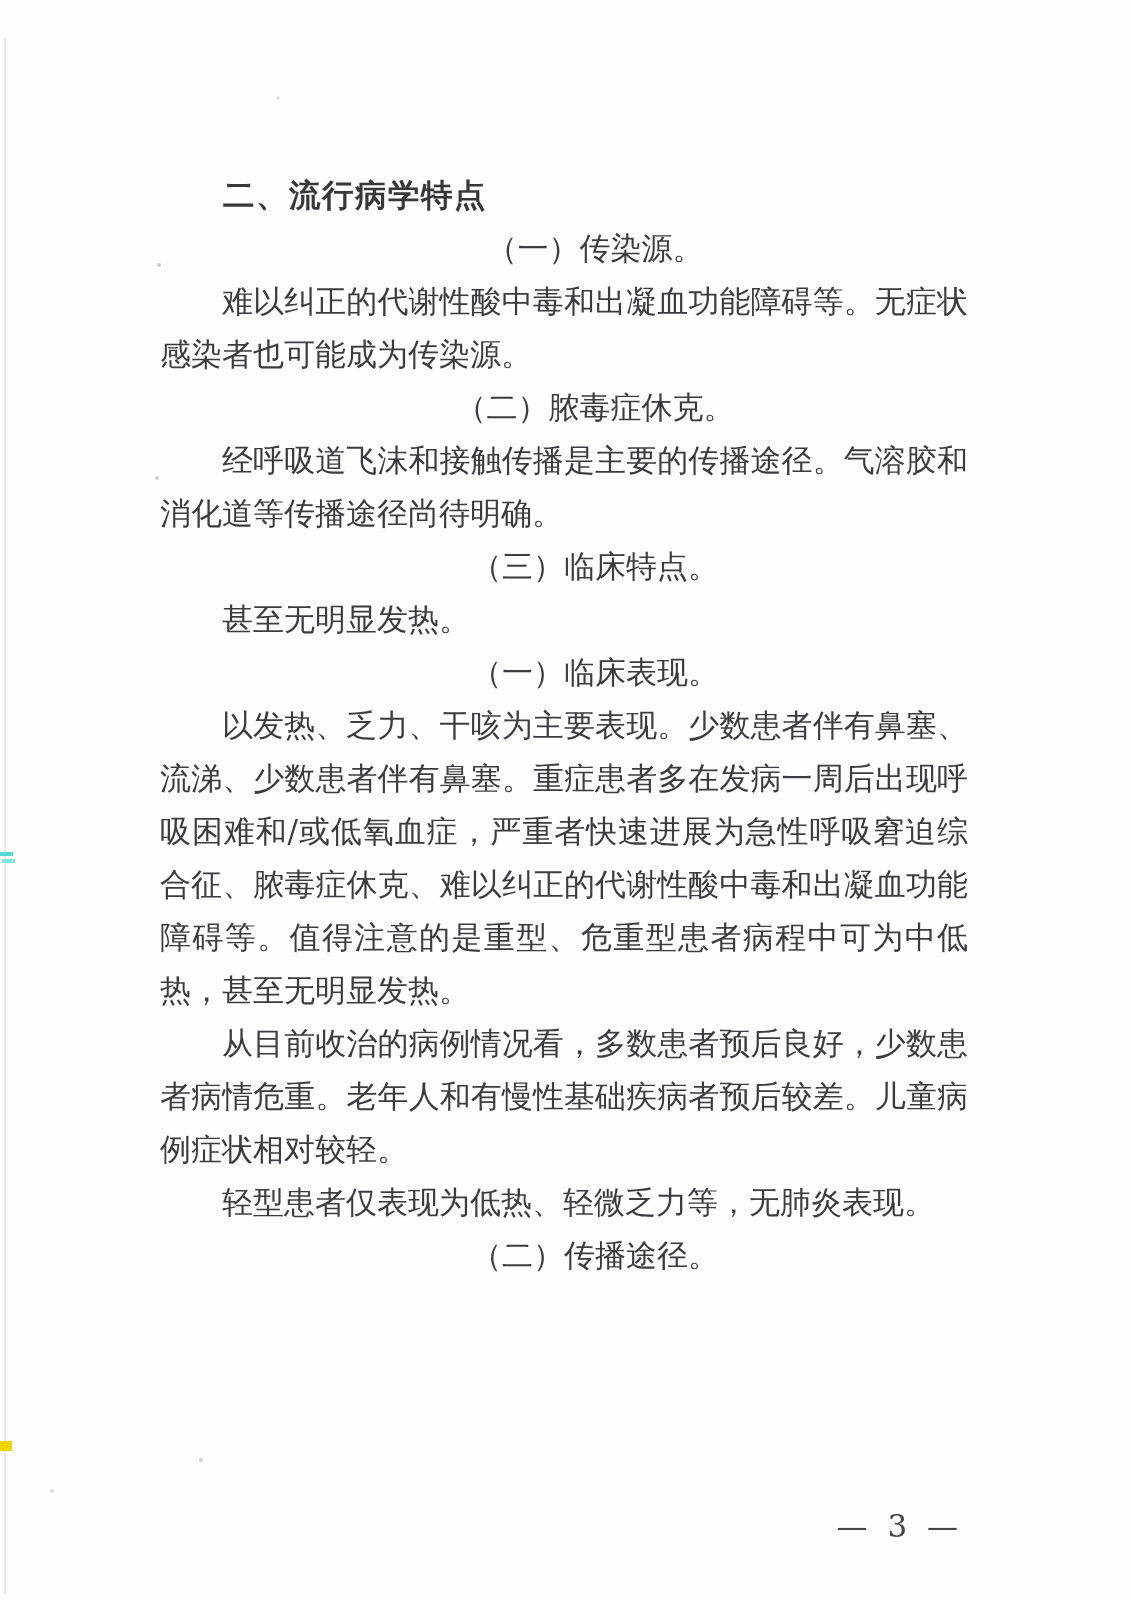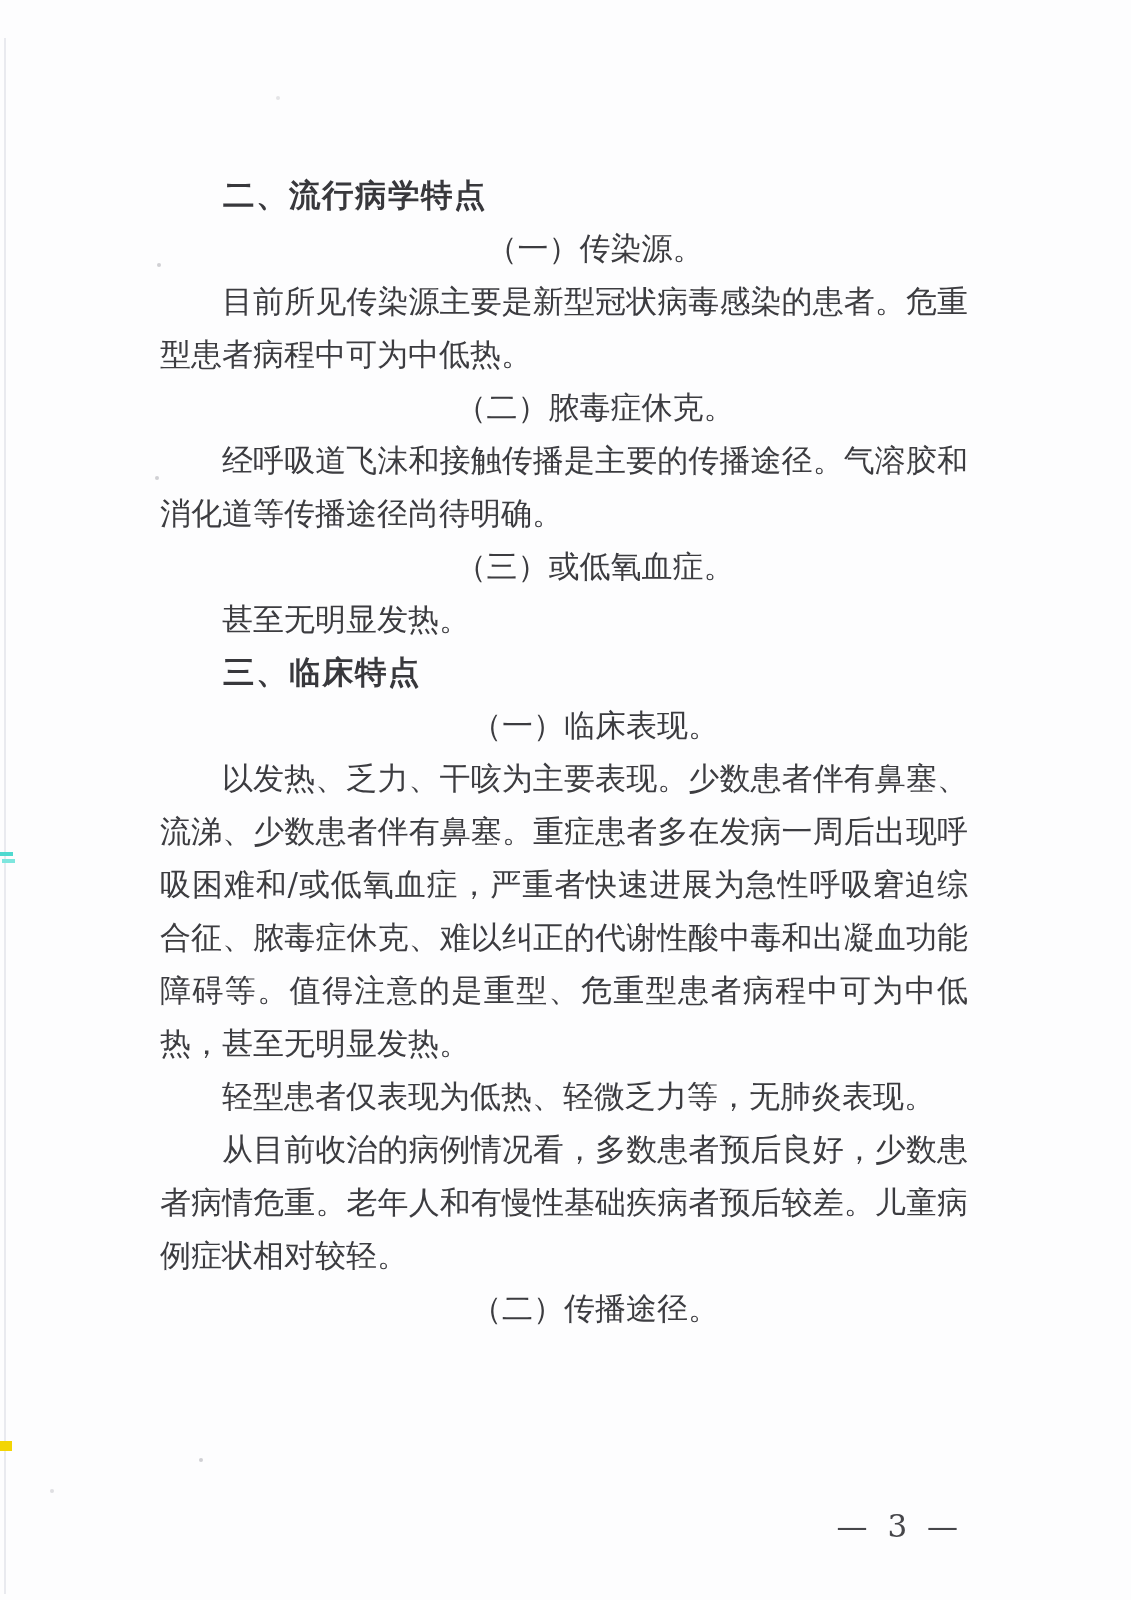--- a/index.html
+++ b/index.html
@@ -83,28 +83,27 @@
   <div class="mark" style="left: 0px; top: 1441px; width: 12px; height: 10px; background: rgb(243, 213, 4);"></div>
   <div class="speck" style="left:157px; top:263px;"></div>
   <div class="speck" style="left:155px; top:476px;"></div>
   <div class="speck" style="left:199px; top:1458px;"></div>
   <div class="speck" style="left:50px; top:1489px; opacity:0.3;"></div>
   <div class="speck" style="left:276px; top:96px; opacity:0.25;"></div>
 
   <div class="content" id="doc-body">
       <p class="heading">二、流行病学特点</p>
       <p class="subheading">（一）传染源。</p>
-      <p class="paragraph">目前所见传染源主要是新型冠状病毒感染的患者。危重型患者病程中可为中低热。</p>
+      <p class="paragraph">难以纠正的代谢性酸中毒和出凝血功能障碍等。无症状感染者也可能成为传染源。</p>
       <p class="subheading">（二）脓毒症休克。</p>
       <p class="paragraph">经呼吸道飞沫和接触传播是主要的传播途径。气溶胶和消化道等传播途径尚待明确。</p>
-      <p class="subheading">（三）或低氧血症。</p>
+      <p class="subheading">（三）临床特点。</p>
       <p class="paragraph">甚至无明显发热。</p>
-      <p class="heading">三、临床特点</p>
       <p class="subheading">（一）临床表现。</p>
       <p class="paragraph">以发热、乏力、干咳为主要表现。少数患者伴有鼻塞、流涕、少数患者伴有鼻塞。重症患者多在发病一周后出现呼吸困难和/或低氧血症，严重者快速进展为急性呼吸窘迫综合征、脓毒症休克、难以纠正的代谢性酸中毒和出凝血功能障碍等。值得注意的是重型、危重型患者病程中可为中低热，甚至无明显发热。</p>
+      <p class="paragraph">从目前收治的病例情况看，多数患者预后良好，少数患者病情危重。老年人和有慢性基础疾病者预后较差。儿童病例症状相对较轻。</p>
       <p class="paragraph">轻型患者仅表现为低热、轻微乏力等，无肺炎表现。</p>
-      <p class="paragraph">从目前收治的病例情况看，多数患者预后良好，少数患者病情危重。老年人和有慢性基础疾病者预后较差。儿童病例症状相对较轻。</p>
       <p class="subheading">（二）传播途径。</p>
     </div>
 
   <div class="pagenum">— 3 —</div>
 
 </div>
 
 </body></html>

